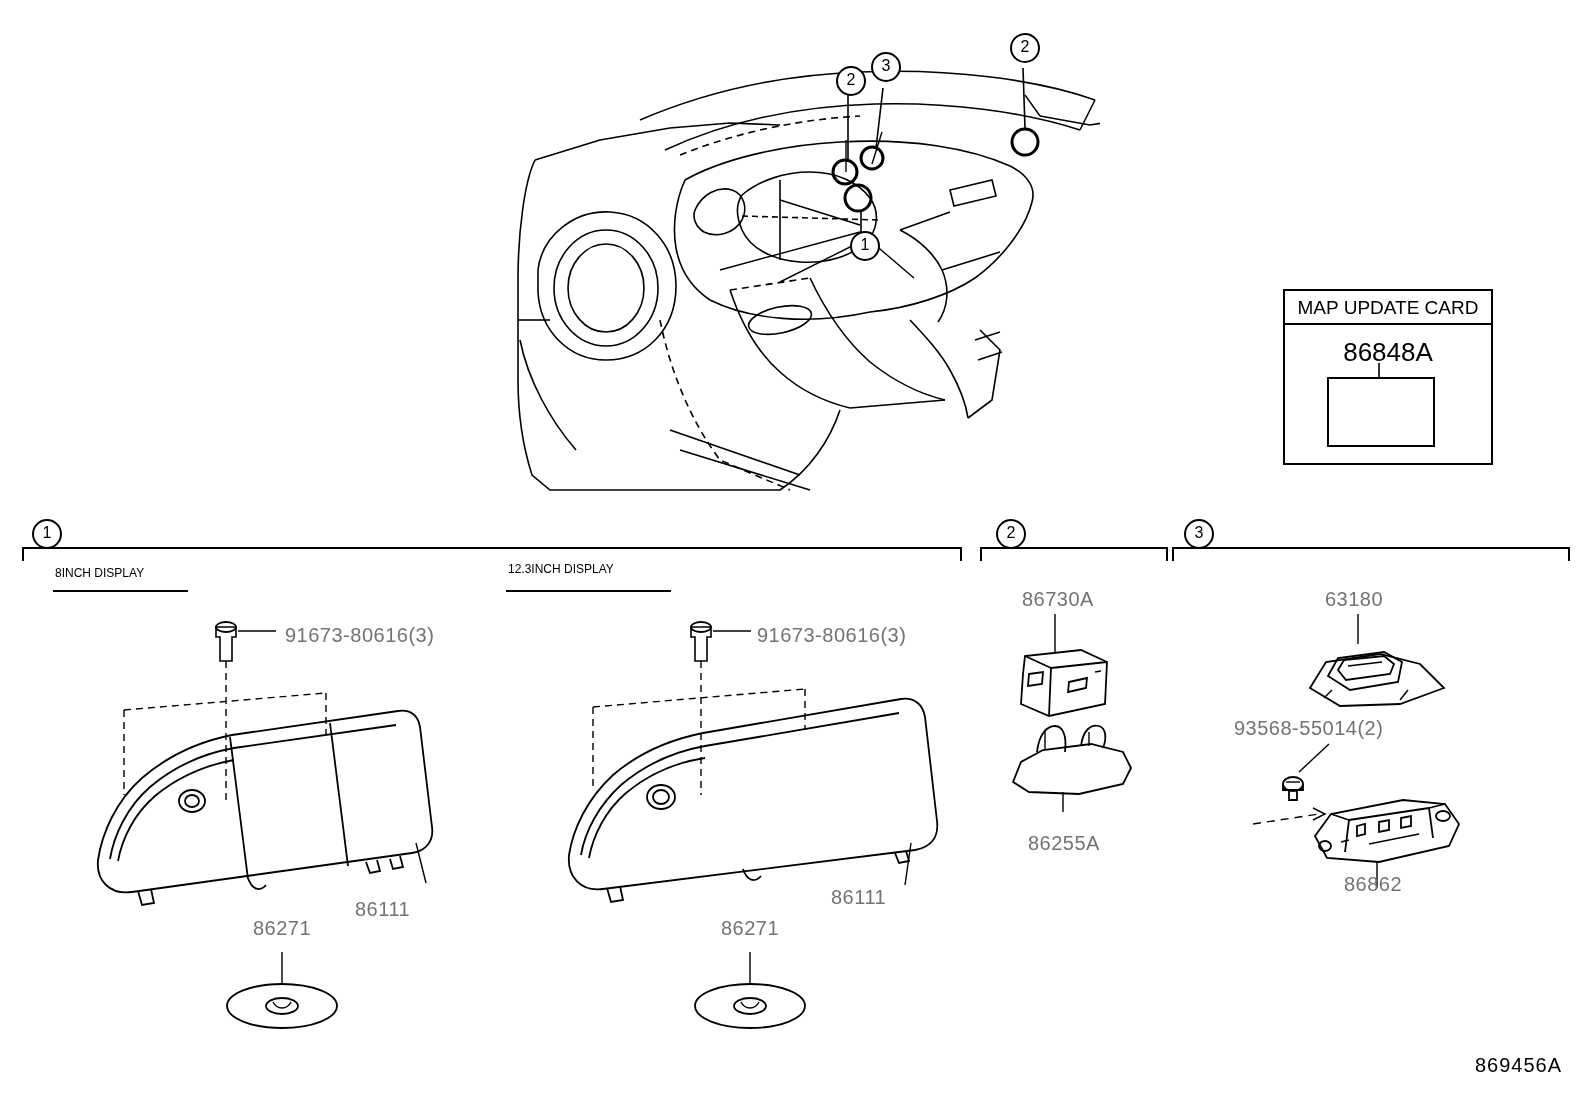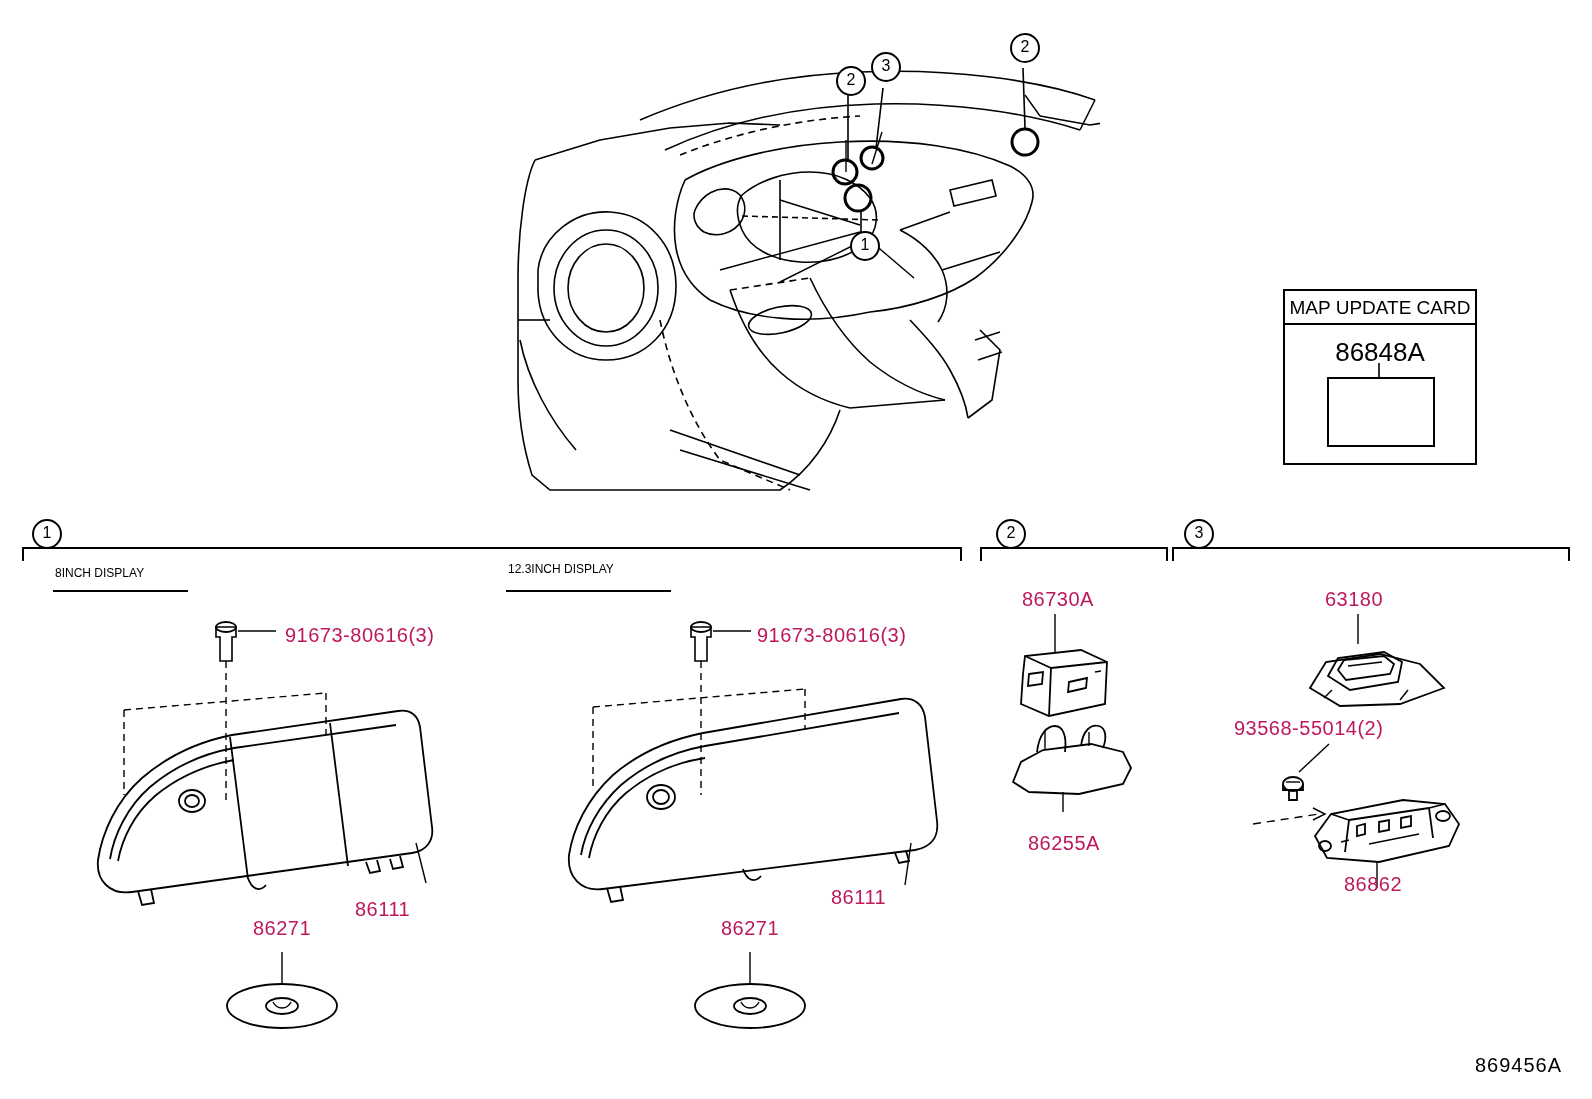--- a/index.html
+++ b/index.html
@@ -19,21 +19,21 @@
     overflow: hidden;
   }
   .abs { position: absolute; }
   svg { display: block; }
   .label {
     position: absolute;
     font-family: "Liberation Sans", sans-serif;
     font-size: 20px;
     letter-spacing: 0.5px;
     white-space: nowrap;
-    color: #be185d;
+    color: #737373;
   }
   .callout-num {
     position: absolute;
     width: 26px;
     height: 26px;
     border: 2px solid #000;
     border-radius: 50%;
     background: #fff;
     font-size: 16px;
     line-height: 23px;
@@ -171,21 +171,21 @@
       <path d="M543 48 L545 108"></path>
       <path d="M381 236 L381 192"></path>
     </svg>
   </div>
 
   <div class="callout-num" style="left:836px; top:66px;">2</div>
   <div class="callout-num" style="left:871px; top:52px;">3</div>
   <div class="callout-num" style="left:1010px; top:33px;">2</div>
   <div class="callout-num" style="left:850px; top:231px;">1</div>
 
-  <div class="map-card" style="left:1283px; top:289px; width:190px; height:172px;">
+  <div class="map-card" style="left:1283px; top:289px; width:190px; height:172px;padding-left:16px;">
     <div class="map-card-title">MAP UPDATE CARD</div>
     <div class="map-card-sep" style="top:32px;"></div>
     <div class="map-card-code" style="top:46px;">86848A</div>
     <div class="abs" style="left:92px; top:72px;">
       <svg width="4" height="26" stroke="#000" stroke-width="1.6">
           <path d="M2 0 L2 26"></path>
         </svg>
     </div>
     <div class="map-card-inner" style="left:42px; top:86px; width:104px; height:66px;"></div>
   </div>

